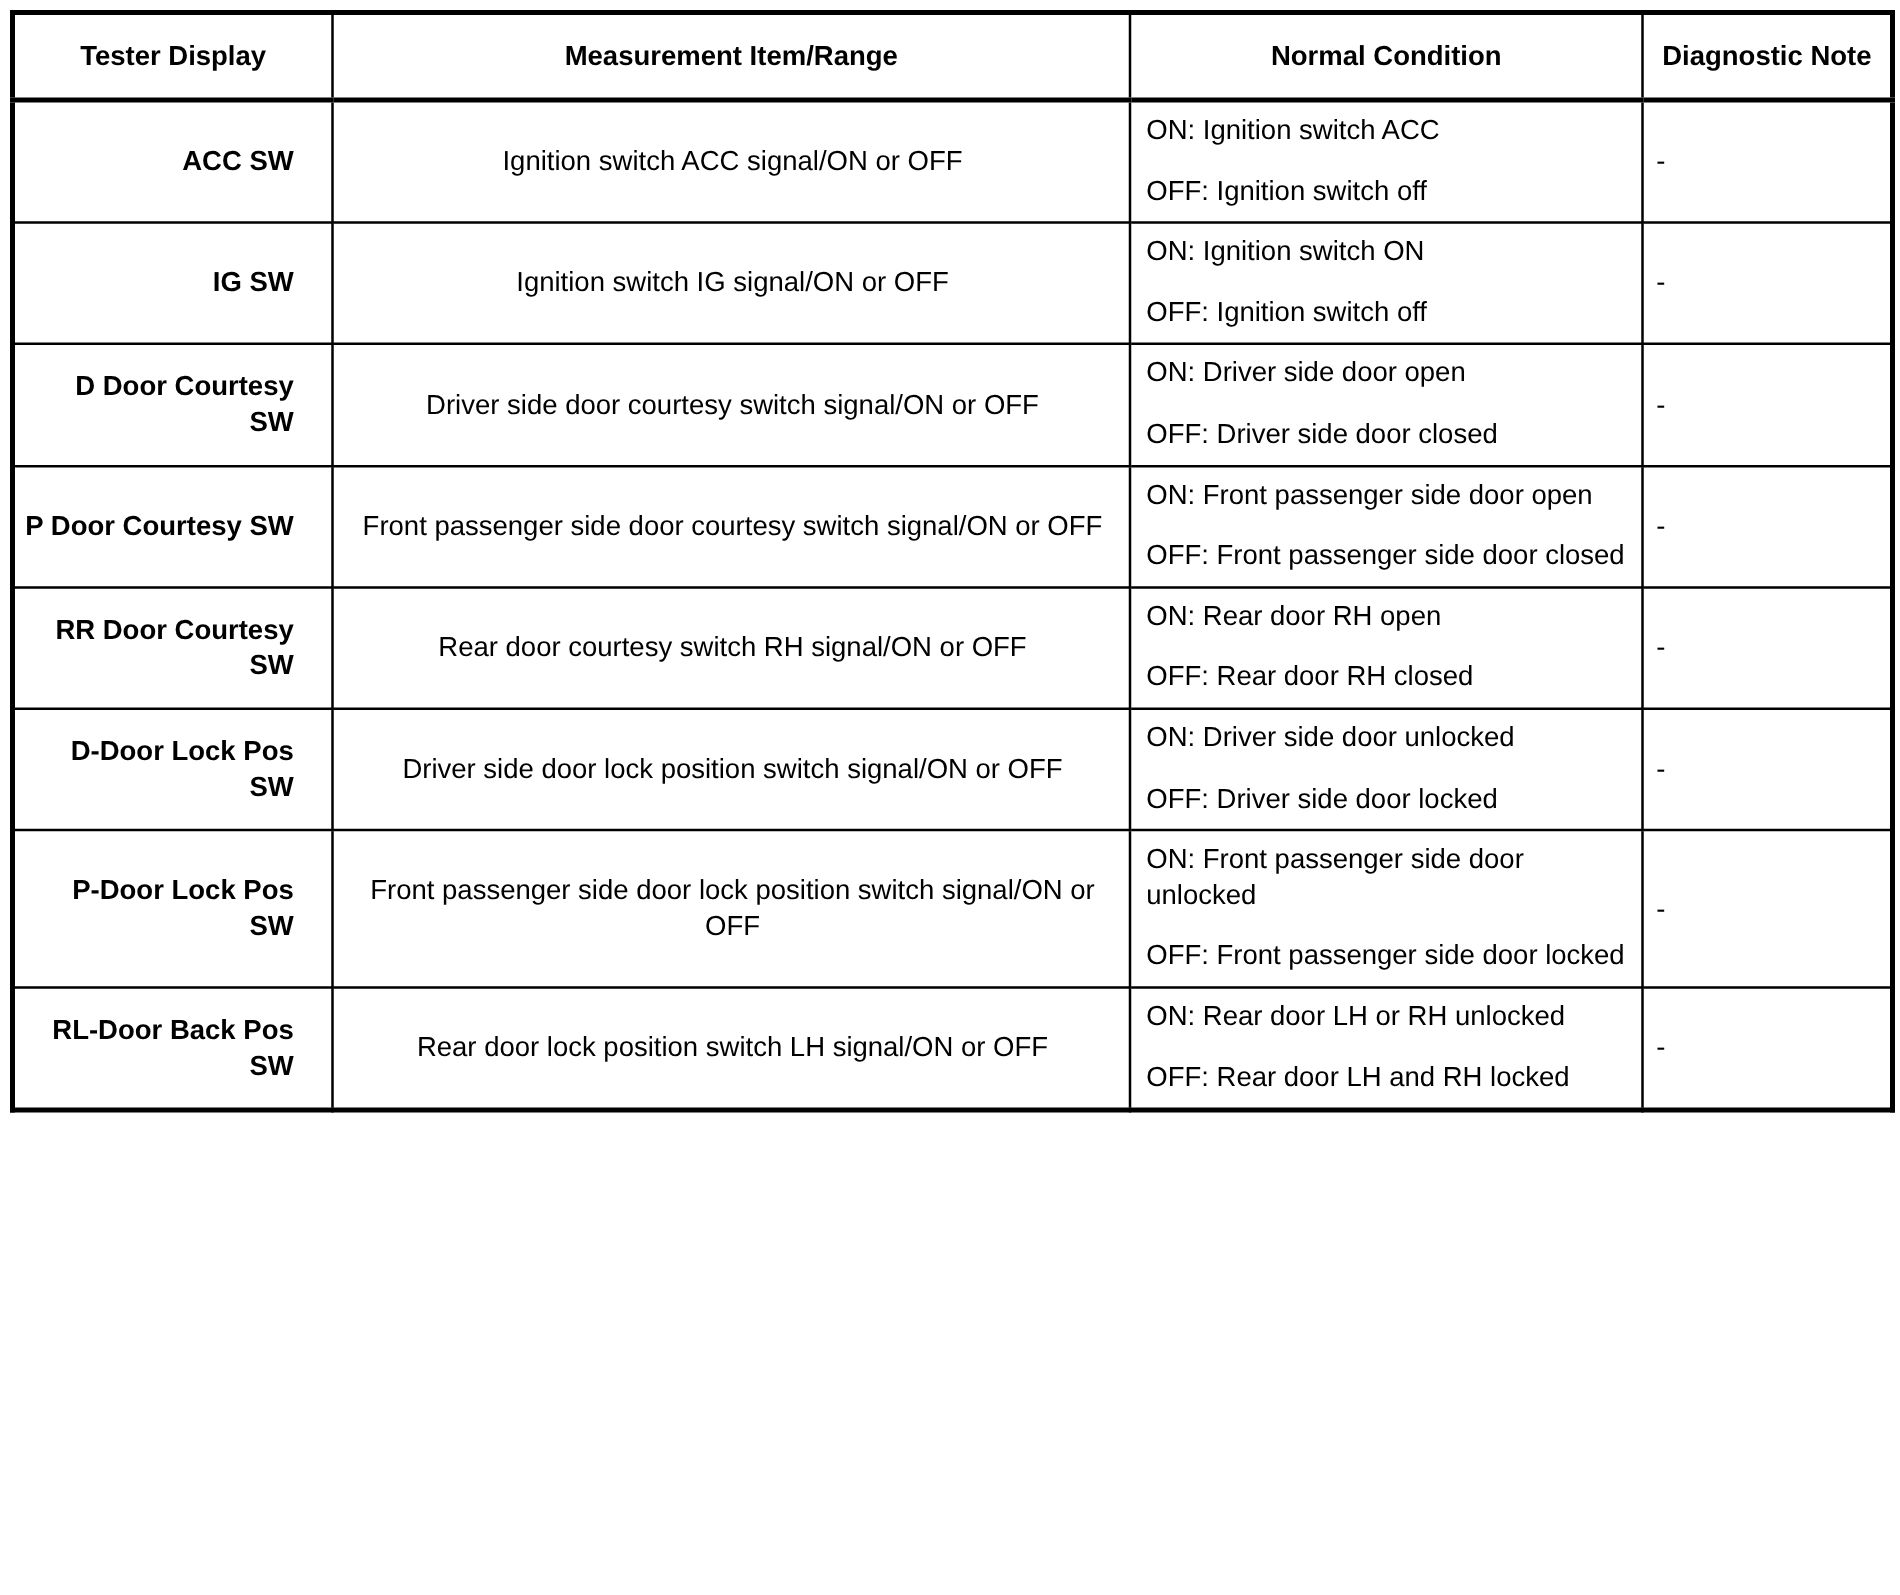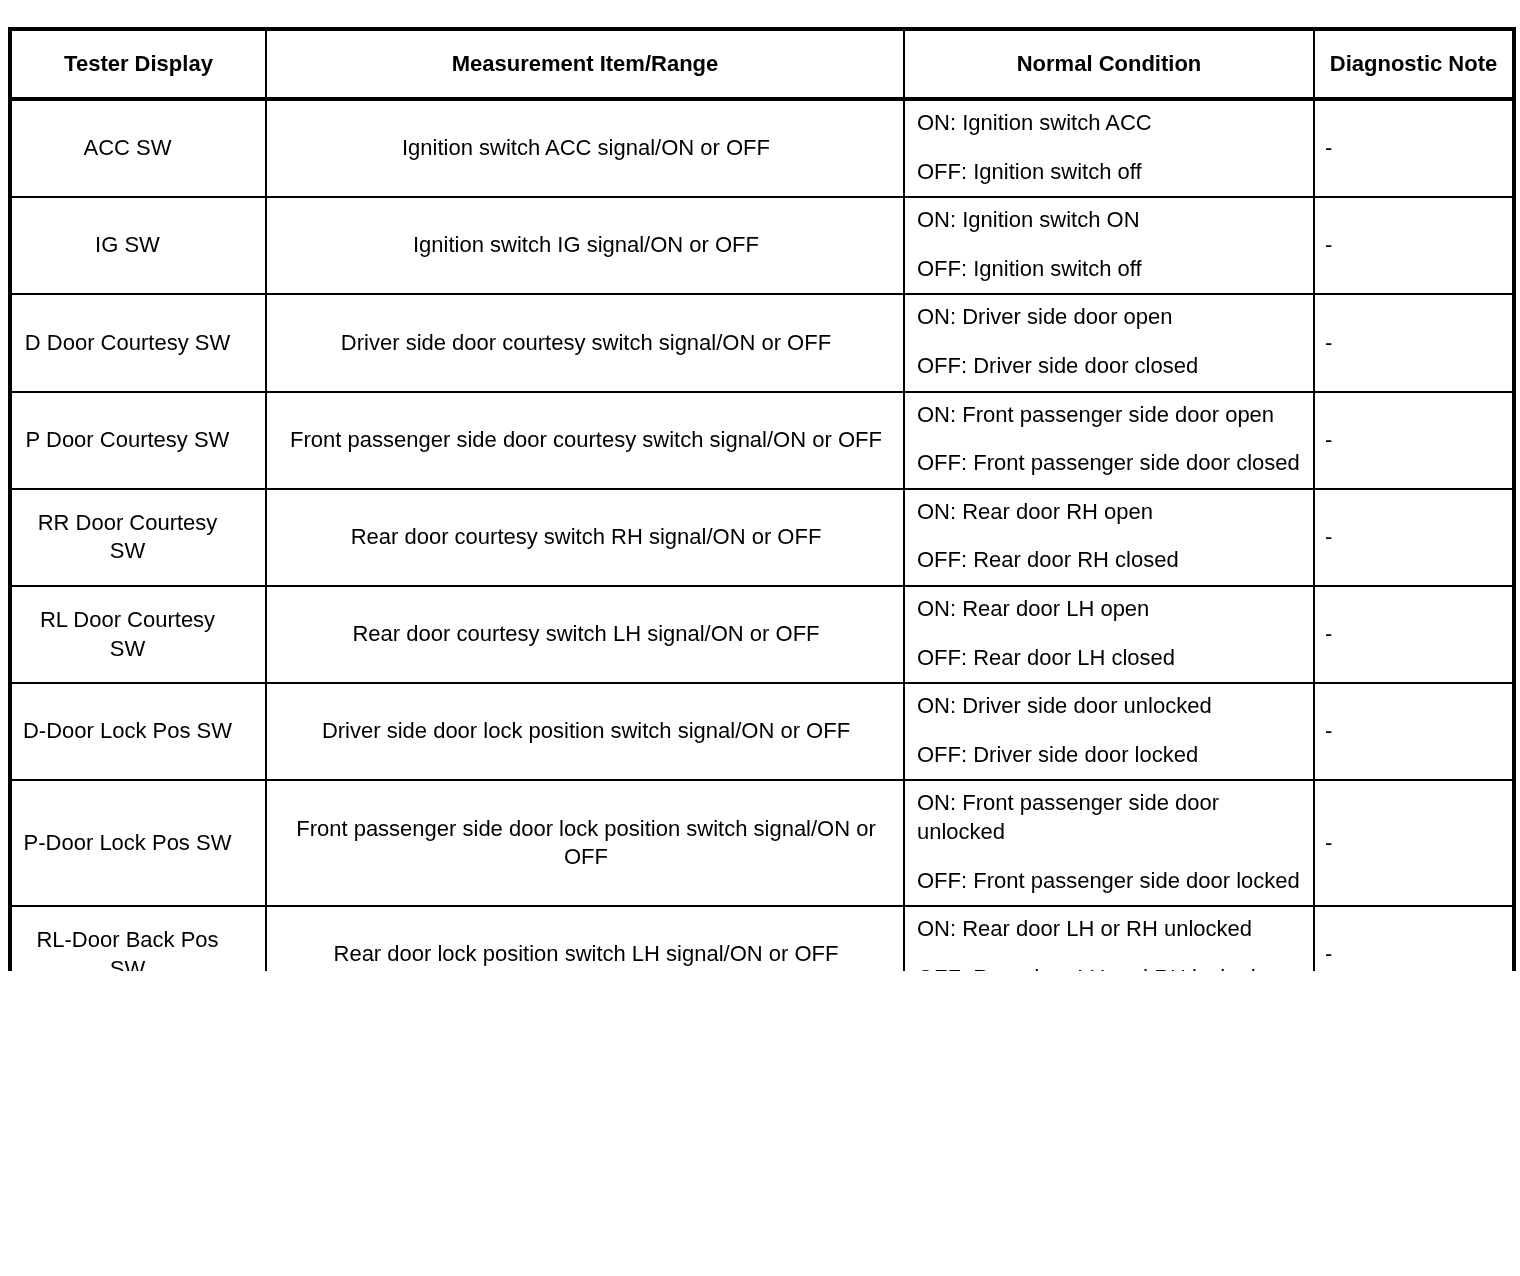--- a/index.html
+++ b/index.html
@@ -8,21 +8,20 @@
     background: #ffffff;
     color: #000000;
     font-family: "Liberation Sans", sans-serif;
   }
   .page {
     width: 1520px;
     height: 952px;
     background: #ffffff;
     box-sizing: border-box;
     padding: 8px 8px 8px 8px;
-    margin-top: 19px;
   }
   table.doc-table {
     border-collapse: collapse;
     table-layout: fixed;
     width: 1504px;
     background: #ffffff;
   }
   table.doc-table col.c1 { width: 256px; }
   table.doc-table col.c2 { width: 638px; }
   table.doc-table col.c3 { width: 410px; }
@@ -37,22 +36,23 @@
     overflow: hidden;
   }
   table.doc-table thead th {
     border-bottom: 4px solid #000000;
     font-weight: bold;
     text-align: center;
     height: 62px;
     padding: 2px 12px;
   }
   td.tester-cell {
-    text-align: center;
+    text-align: right;
     padding: 6px 30px 6px 8px;
+    font-weight: bold;
   }
   td.item-cell {
     text-align: center;
     padding: 6px 8px 6px 10px;
   }
   td.cond-cell { padding: 0; vertical-align: top; }
   .cond-wrap {
     box-sizing: border-box;
     min-height: 94px;
     padding: 8px 10px 10px 12px;
@@ -136,31 +136,20 @@
         <td class="item-cell">Rear door courtesy switch RH signal/ON or OFF</td>
         <td class="cond-cell">
           <div class="cond-wrap">
             <div>ON: Rear door RH open</div>
             <div>OFF: Rear door RH closed</div>
           </div>
         </td>
         <td class="note-cell">-</td>
       </tr>
       <tr>
-        <td class="tester-cell">RL Door Courtesy SW</td>
-        <td class="item-cell">Rear door courtesy switch LH signal/ON or OFF</td>
-        <td class="cond-cell">
-          <div class="cond-wrap">
-            <div>ON: Rear door LH open</div>
-            <div>OFF: Rear door LH closed</div>
-          </div>
-        </td>
-        <td class="note-cell">-</td>
-      </tr>
-      <tr>
         <td class="tester-cell">D-Door Lock Pos SW</td>
         <td class="item-cell">Driver side door lock position switch signal/ON or OFF</td>
         <td class="cond-cell">
           <div class="cond-wrap">
             <div>ON: Driver side door unlocked</div>
             <div>OFF: Driver side door locked</div>
           </div>
         </td>
         <td class="note-cell">-</td>
       </tr>

